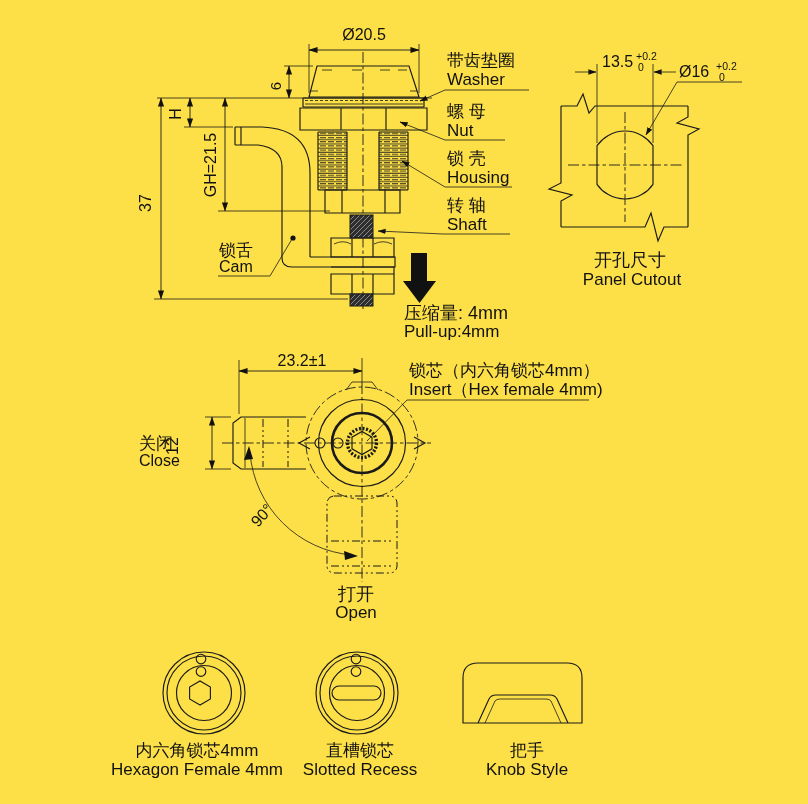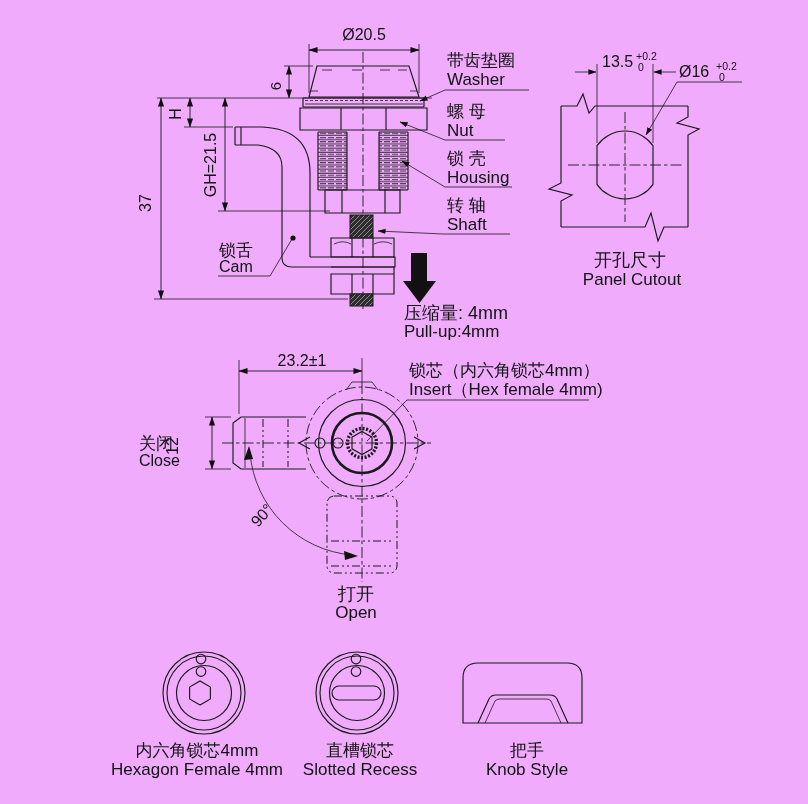--- a/index.html
+++ b/index.html
@@ -1,16 +1,16 @@
 <!DOCTYPE html>
 <html><head>
 <meta charset="utf-8">
 <style>
   html,body{margin:0;padding:0;background:#fff;}
-  .page{position:relative;width:808px;height:804px;background:#f0abfc;overflow:hidden;}
+  .page{position:relative;width:808px;height:804px;background:#fde047;overflow:hidden;}
   svg{display:block;}
   text{fill:#111;font-family:"Liberation Sans",sans-serif;}
   .ln{fill:none;stroke:#1a1a1a;stroke-width:1.15;}
   .lt{fill:none;stroke:#1a1a1a;stroke-width:0.8;}
   .lk{fill:none;stroke:#1a1a1a;stroke-width:2.6;}
   .cl{fill:none;stroke:#1a1a1a;stroke-width:0.9;stroke-dasharray:11 3 3.5 3;}
   .ph{fill:none;stroke:#1a1a1a;stroke-width:1;stroke-dasharray:8 3 2 3 2 3;}
   .dim{fill:none;stroke:#1a1a1a;stroke-width:0.9;}
   .fillb{fill:#111;stroke:none;}
   .t18{font-size:18px;}

